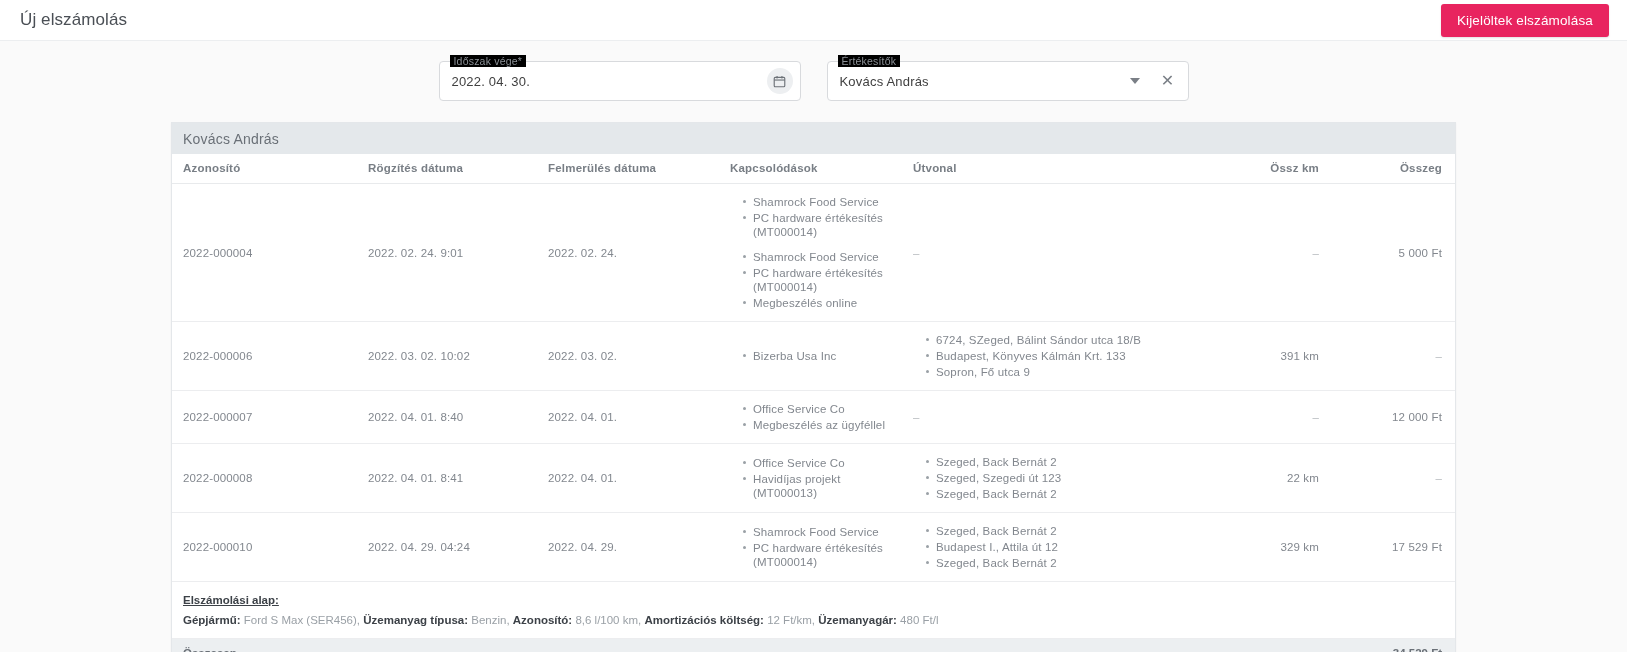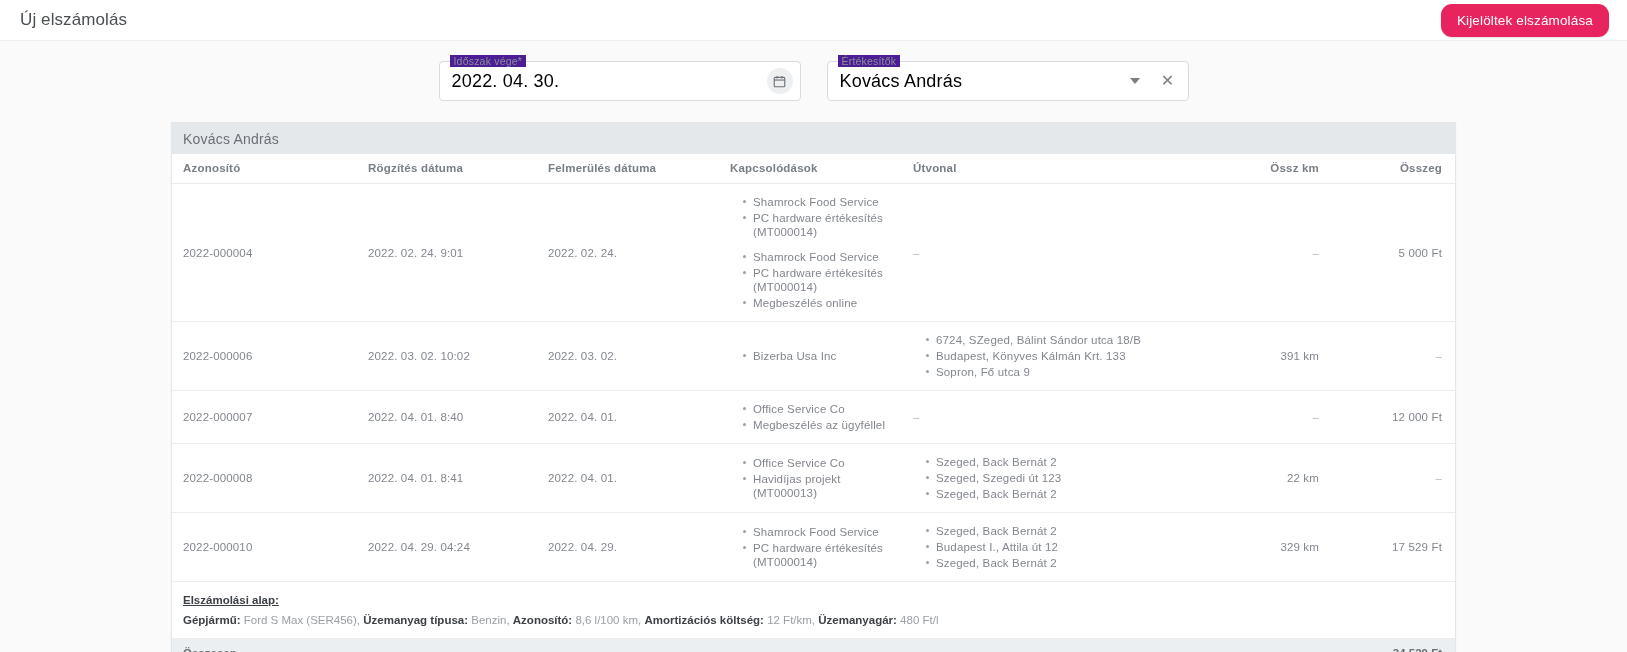--- a/index.html
+++ b/index.html
@@ -17,47 +17,47 @@
     height: 41px; background: #ffffff;
     display: flex; align-items: center; justify-content: space-between;
     padding: 0 18px 0 20px;
     border-bottom: 1px solid #eceef0;
   }
   .page-title {
     font-size: 17px; color: #4a4f55; font-weight: 400; letter-spacing: .1px;
   }
   .primary-btn {
     background: #e8245f; color: #ffffff;
-    border: none; border-radius: 11px;
+    border: none; border-radius: 3px;
     font-size: 13.5px; font-family: "Liberation Sans", sans-serif;
     padding: 9px 16px; cursor: pointer; font-weight: 400;
     letter-spacing: .15px;
     box-shadow: 0 1px 2px rgba(0,0,0,.12);
   }
 
   
   .filters {
     display: flex; justify-content: center; align-items: flex-start;
     gap: 26px; padding-top: 20px;
   }
   .field {
     position: relative;
     width: 362px; height: 40px;
     border: 1px solid #d8dadd; border-radius: 4px;
     background: #ffffff;
     display: flex; align-items: center;
   }
   .field .legend {
     position: absolute; top: -7px; left: 10px;
-    background: #4c1d95; padding: 0 4px;
+    background: #000000; padding: 0 4px;
     font-size: 10.5px; color: #8b9096; letter-spacing: .2px;
   }
   .field .req { color: #8b9096; }
   .field .value {
-    font-size: 18px; color: #000000; padding-left: 12px; letter-spacing: .2px;
+    font-size: 13px; color: #404040; padding-left: 12px; letter-spacing: .2px;
     flex: 1;
   }
   .field .icon-btn {
     width: 26px; height: 26px; margin-right: 7px;
     display: flex; align-items: center; justify-content: center;
     border-radius: 50%; cursor: pointer;
   }
   .field .icon-btn.cal { background: #edeff1; }
   .cal-ico { width: 13px; height: 13px; }
   .chev {

